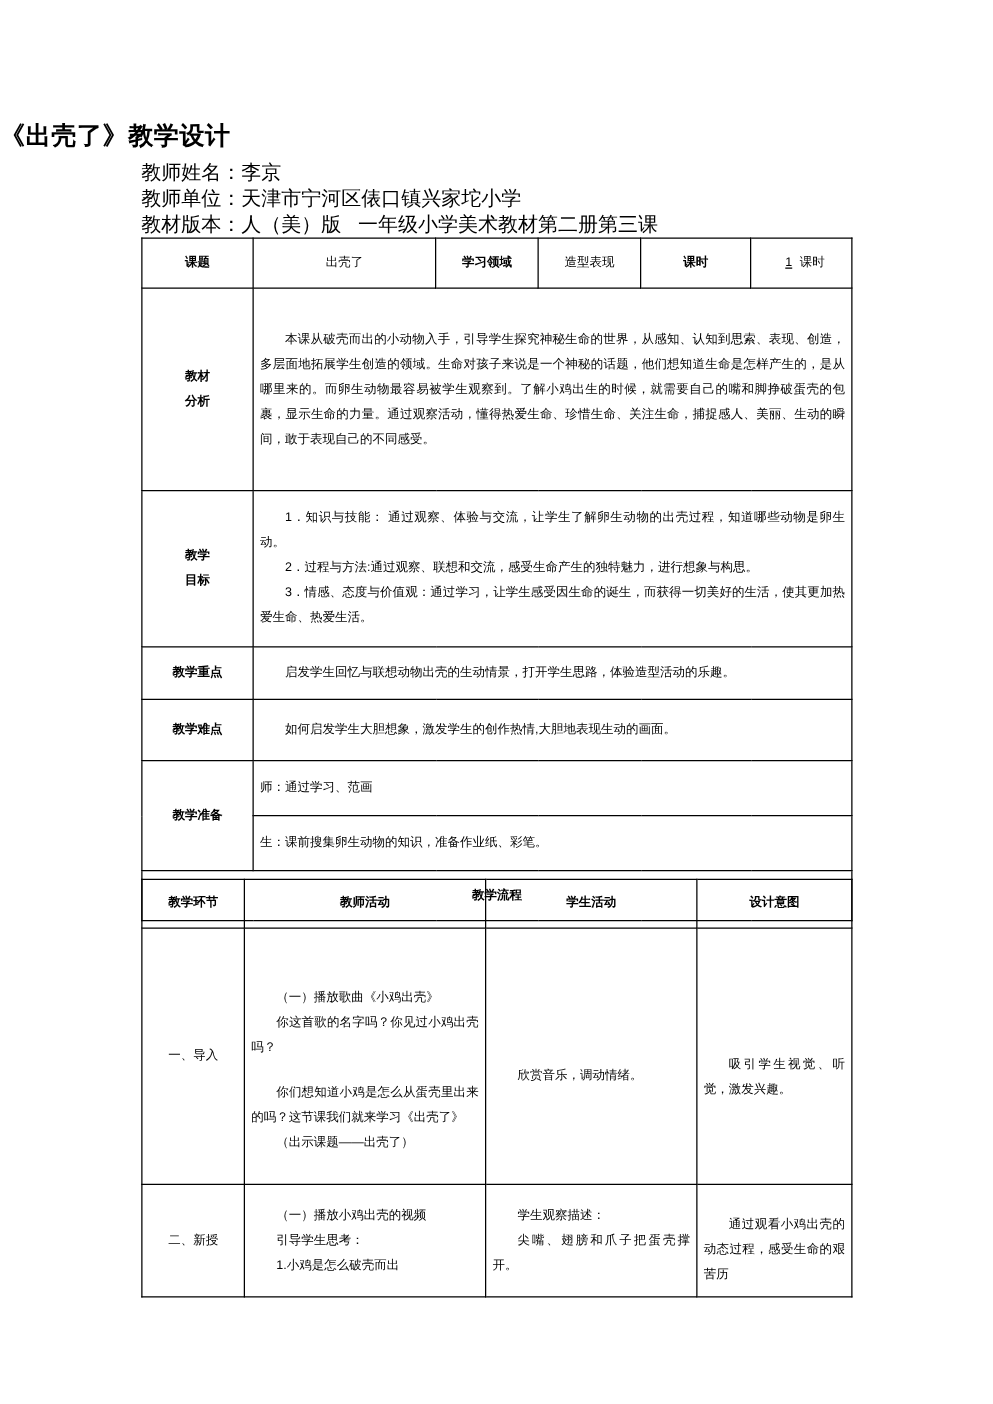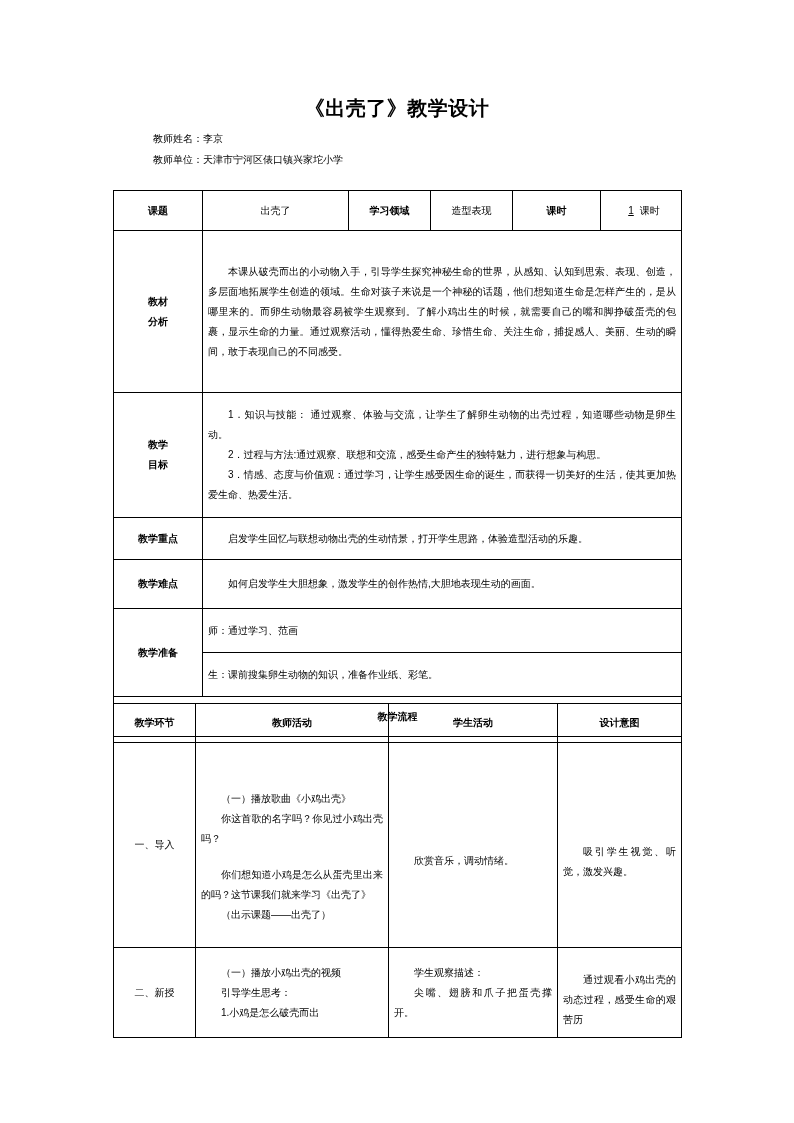--- a/index.html
+++ b/index.html
@@ -16,40 +16,38 @@
     overflow: hidden;
   }
   .page {
     position: absolute;
     left: 0; top: 0;
     width: 794px;
     height: 1123px;
     box-sizing: border-box;
   }
   .doc-title {
-    text-align: center;
     font-size: 20px;
     font-weight: bold;
     font-family: "Liberation Sans", "DejaVu Sans", sans-serif;
     margin: 0;
     position: absolute;
     left: 0;
     top: 95px;
     width: 794px;
     letter-spacing: 0.5px;
   }
   .meta-block {
     position: absolute;
     left: 113px;
     top: 128px;
     width: 600px;
-    font-size: 10px;
+    font-size: 16px;
     line-height: 21px;
     font-family: "Liberation Sans", "DejaVu Sans", sans-serif;
-    margin-left: 40px;
   }
   .meta-line {
     white-space: pre;
   }
 
   table.main {
     position: absolute;
     left: 113px;
     top: 190px;
     width: 568px;
@@ -92,20 +90,21 @@
 </head>
 <body>
 
 <div class="page">
 
   <div class="doc-title">《出壳了》教学设计</div>
 
   <div class="meta-block">
     <div class="meta-line">教师姓名：李京</div>
     <div class="meta-line">教师单位：天津市宁河区俵口镇兴家坨小学</div>
+    <div class="meta-line">教材版本：人（美）版   一年级小学美术教材第二册第三课</div>
   </div>
 
   <table class="main">
     <colgroup>
       <col style="width:89px">
       <col style="width:146px">
       <col style="width:82px">
       <col style="width:82px">
       <col style="width:88px">
       <col style="width:81px">

